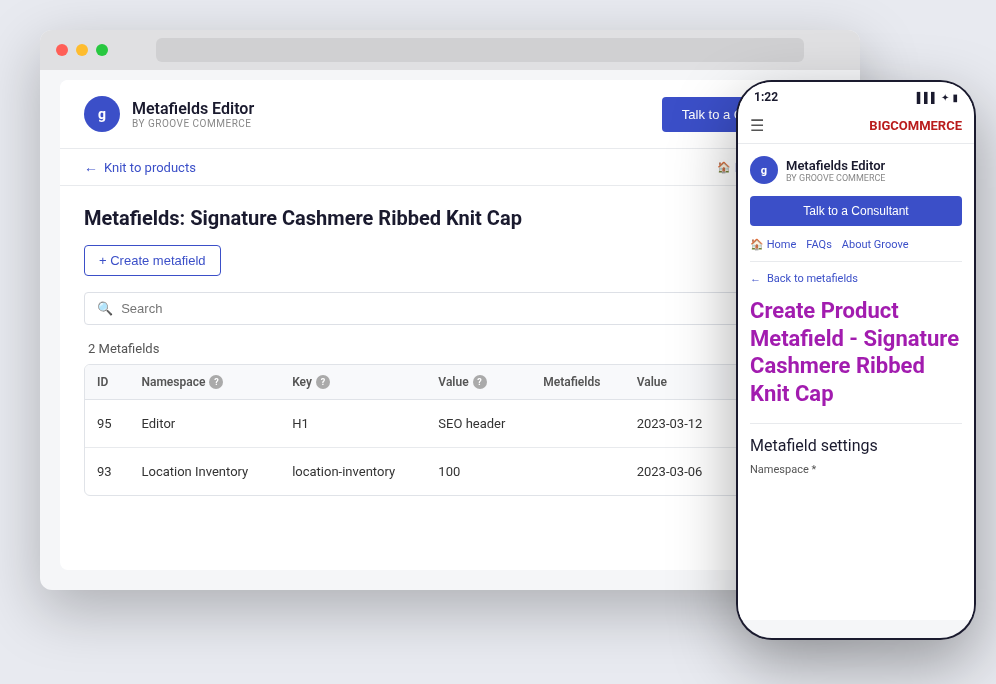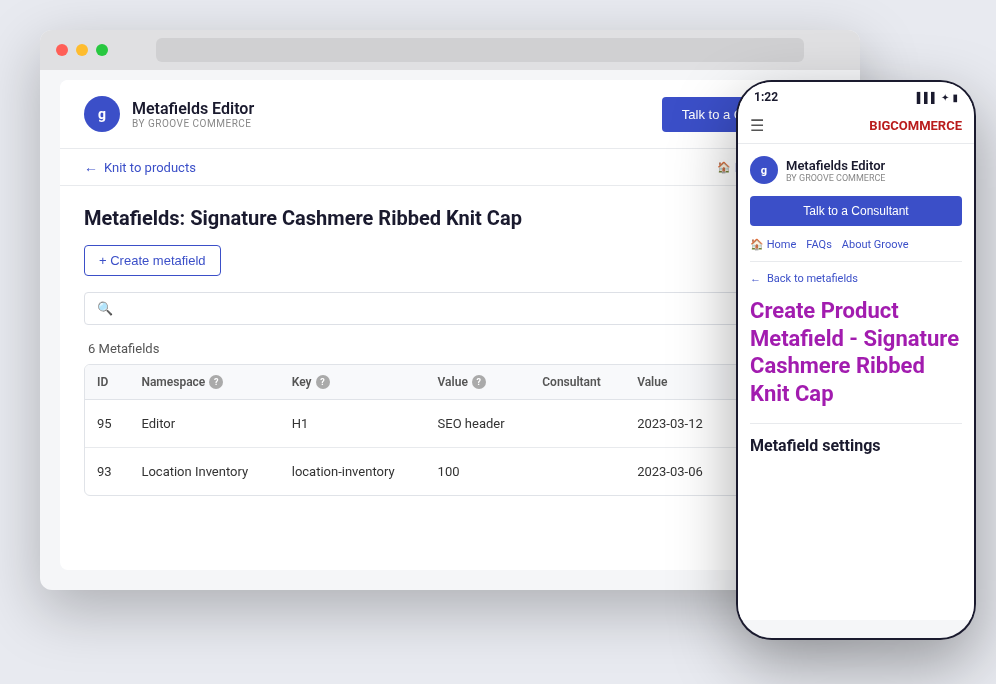--- a/index.html
+++ b/index.html
@@ -454,21 +454,21 @@
     .phone-page-title {
       font-size: 22px;
       font-weight: 700;
       color: #a21caf;
       line-height: 1.25;
       margin-bottom: 16px;
     }
 
     .phone-section-title {
       font-size: 16px;
-      font-weight: 700;
+      font-weight: 400;
       color: #1a1a2e;
       margin-bottom: 8px;
       border-top: 1px solid #e8eaed;
       padding-top: 12px;
     }
 
     .phone-field-label {
       font-size: 11px;
       color: #555;
       margin-top: 8px;
@@ -513,25 +513,26 @@
     </div>
 
     <div class="main-content">
       <div class="page-title">Metafields: Signature Cashmere Ribbed Knit Cap</div>
 
       <button class="create-btn">+ Create metafield</button>
 
       
       <div class="search-bar">
         <span class="search-icon">🔍</span>
+        <input class="search-input" type="text" placeholder="Search" style="">
       </div>
 
       
       <div class="table-header-row">
-        <span class="metafields-count">6 Metafields</span>
+        <span class="metafields-count">2 Metafields</span>
         <div class="pagination">
           <span>1 - 2 of 2</span>
           <span class="pagination-dropdown">▾</span>
         </div>
       </div>
 
       
       <div class="table-container">
         <table>
           <thead>
@@ -539,21 +540,21 @@
               <th>ID</th>
               <th>
                 <span class="th-help">Namespace <span class="help-icon">?</span></span>
               </th>
               <th>
                 <span class="th-help">Key <span class="help-icon">?</span></span>
               </th>
               <th>
                 <span class="th-help">Value <span class="help-icon">?</span></span>
               </th>
-              <th>Consultant</th>
+              <th>Metafields</th>
               <th>Value</th>
               <th>Actions</th>
             </tr>
           </thead>
           <tbody id="table-body">
           <tr>
       <td>95</td>
       <td>Editor</td>
       <td>H1</td>
       <td>SEO header</td>
@@ -622,15 +623,16 @@
 
       <div class="phone-back-link">
         <span>←</span>
         <span>Back to metafields</span>
       </div>
 
       <div class="phone-page-title">Create Product Metafield - Signature Cashmere Ribbed Knit Cap</div>
 
       <div class="phone-section-title">Metafield settings</div>
 
+      <div class="phone-field-label">Namespace *</div>
     </div>
   </div>
 </div>
 
 </body></html>

